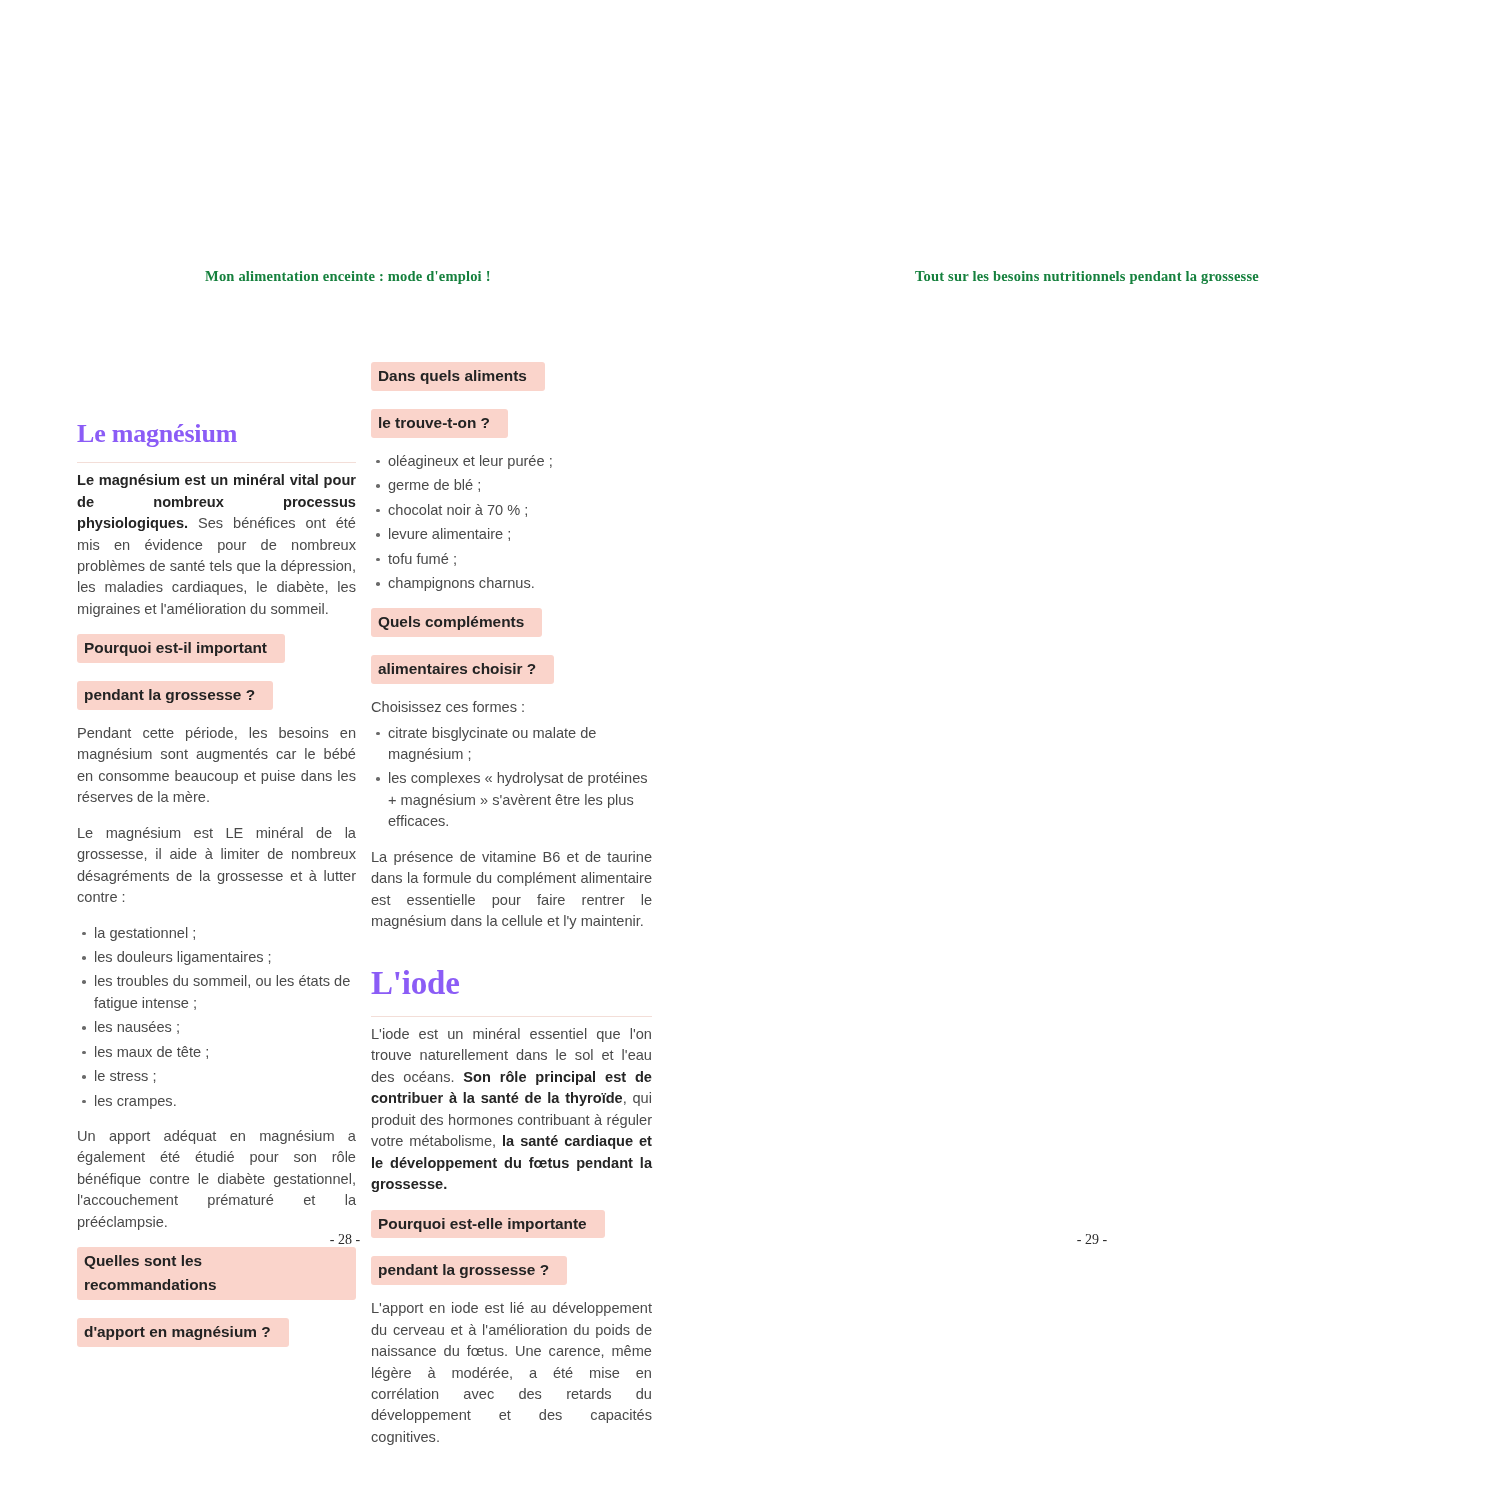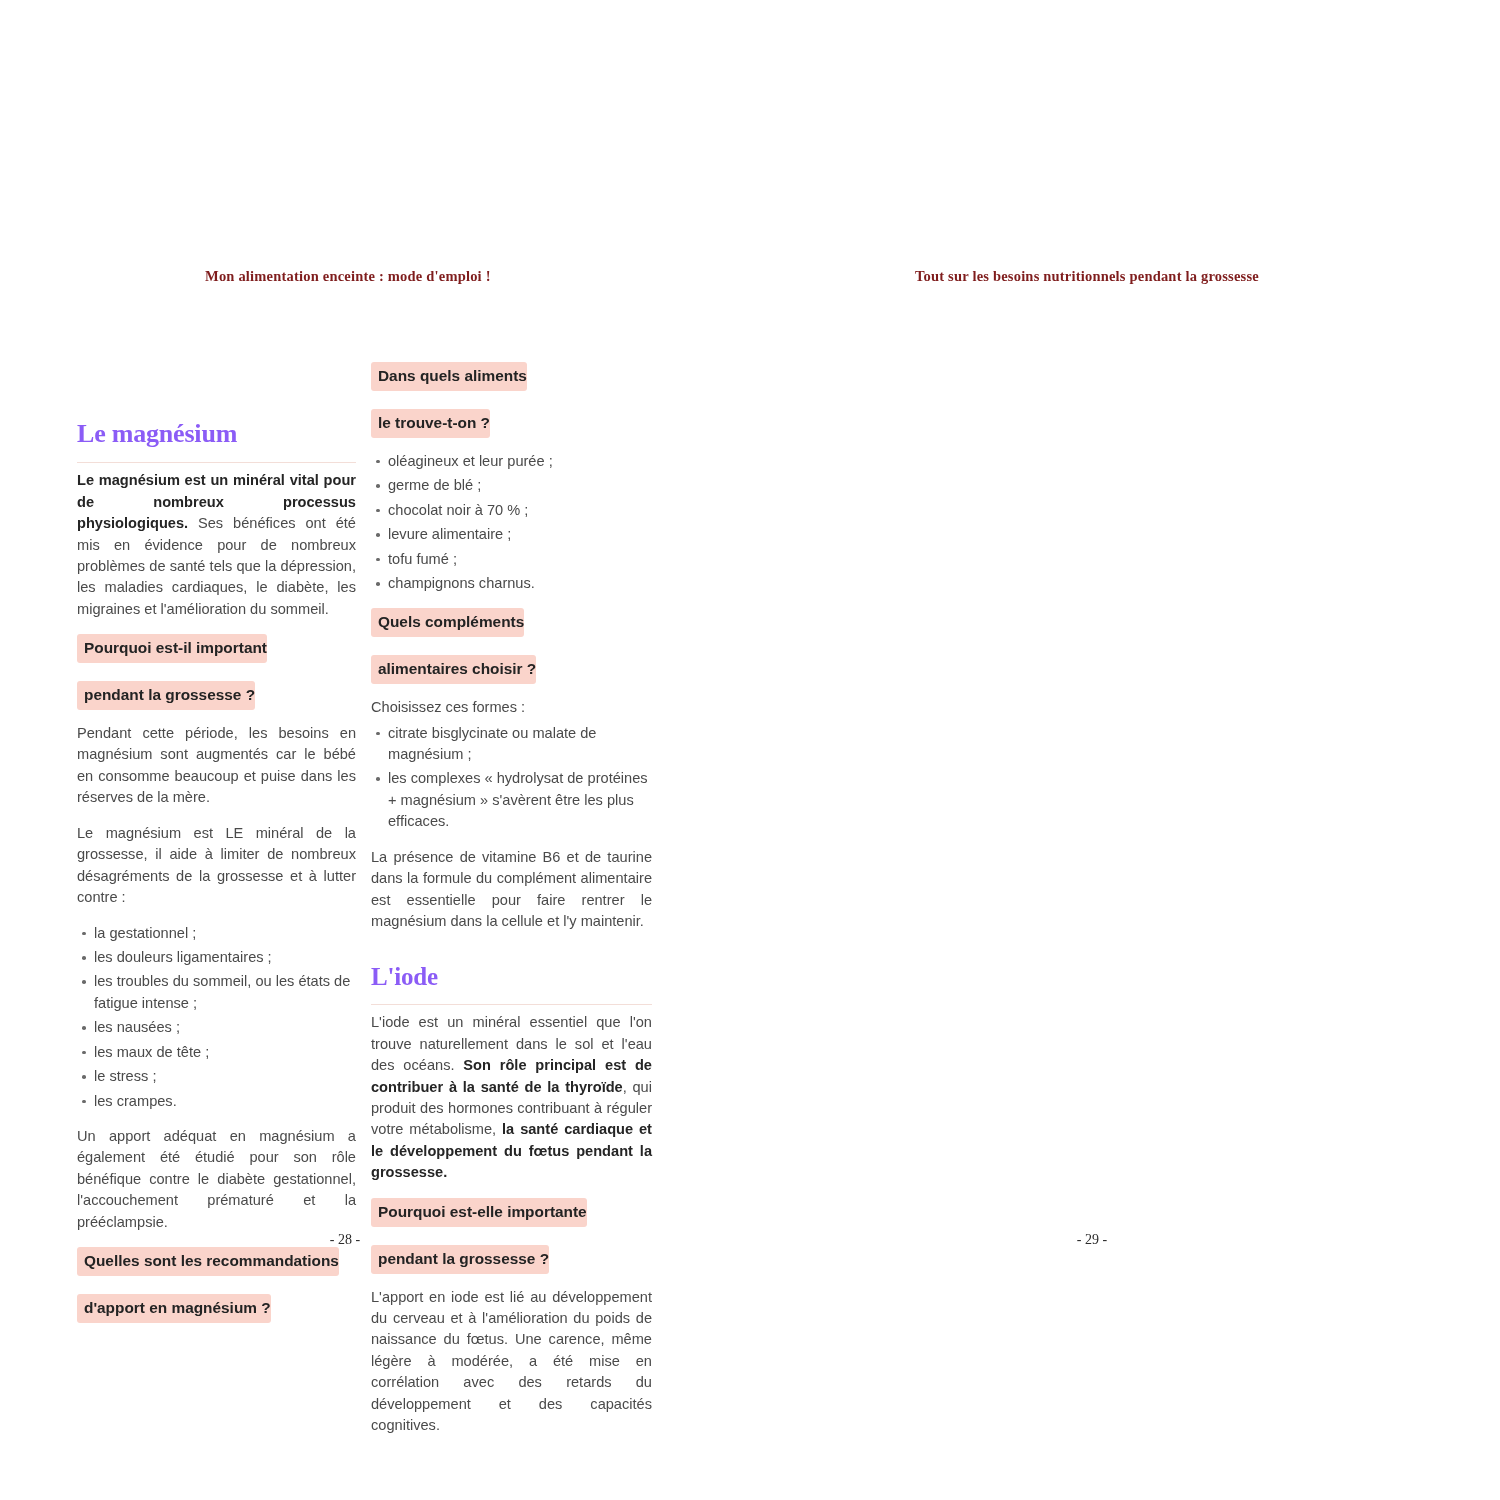--- a/index.html
+++ b/index.html
@@ -28,21 +28,21 @@
   }
   .page-left { left: 0; }
   .page-right { left: 719px; }
 
   .running-head {
     position: absolute;
     top: 268px;
     font-family: "Liberation Serif", serif;
     font-weight: bold;
     font-size: 14.5px;
-    color: #7f1d1d;
+    color: #15803d;
     letter-spacing: 0.2px;
     white-space: nowrap;
   }
   .rh-left { left: 205px; }
   .rh-right { left: 196px; }
 
   .folio {
     position: absolute;
     top: 1232px;
     font-family: "Liberation Serif", serif;
@@ -67,21 +67,21 @@
   h2.section-title {
     font-family: "Liberation Serif", serif;
     font-weight: bold;
     font-size: 26px;
     color: #8b5cf6;
     margin: 0 0 7px 0;
     padding: 0 0 9px 0;
     letter-spacing: -0.2px;
     border-bottom: 1.4px solid #f3ded8;
   }
-  h2.tight-iode { font-size: 25px; }
+  h2.tight-iode { font-size: 33px; }
 
   p {
     margin: 0 0 14px 0;
     text-align: justify;
     hyphens: none;
   }
   b, strong { color: #252525; font-weight: 700; }
 
   ul.bullets {
     margin: 0 0 14px 0;
@@ -108,21 +108,21 @@
   .qheading {
     display: block;
     margin: 4px 0 13px 0;
     font-weight: 700;
     font-size: 15.4px;
     line-height: 1.55;
     color: #232323;
   }
   .qheading .hl {
     background: #fad4cb;
-    padding: 2px 0 3px 7px;
+    padding: 2px 18px 3px 7px;
     border-radius: 3px;
     box-decoration-break: clone;
     -webkit-box-decoration-break: clone;
   }
   .qheading .hl-line { display: block; width: fit-content; }
   .qheading .hl-line + .hl-line { margin-top: 18px; }
 </style>
 </head>
 <body>
 

